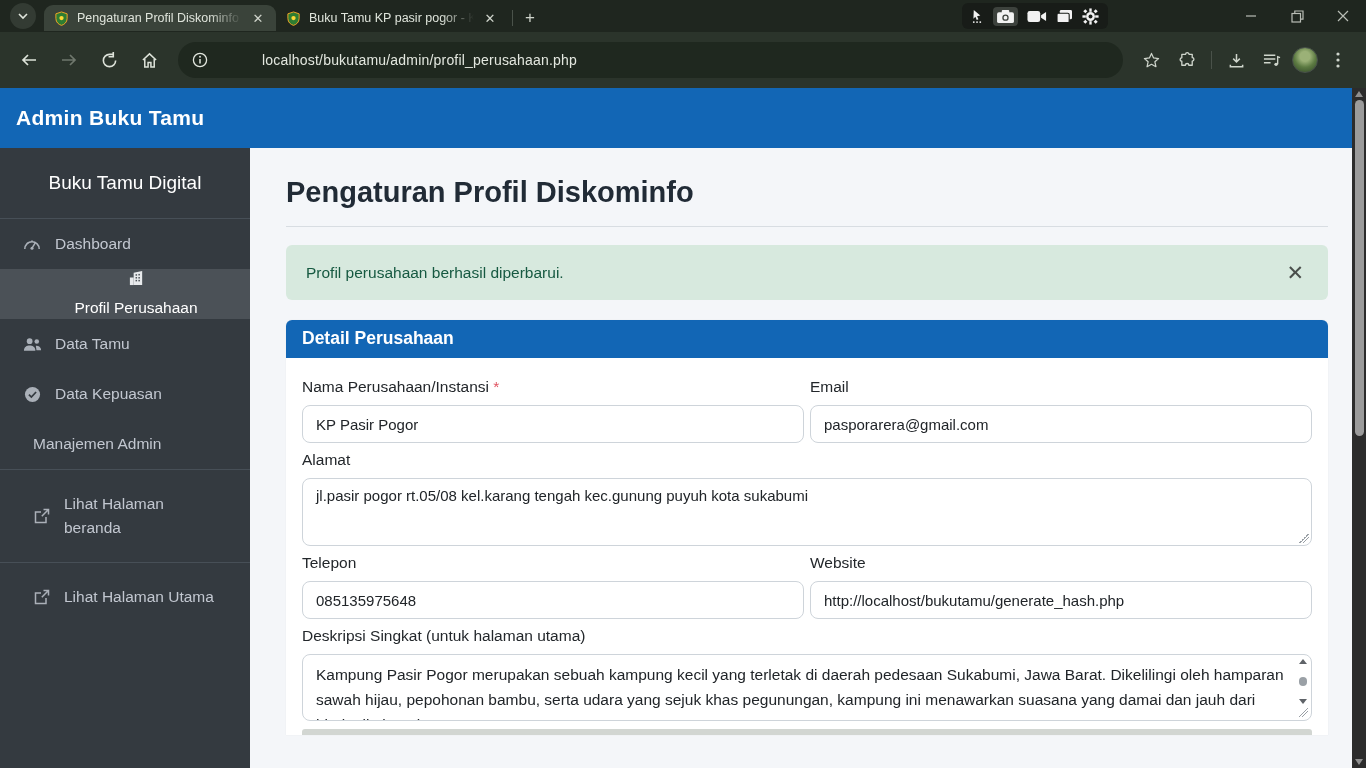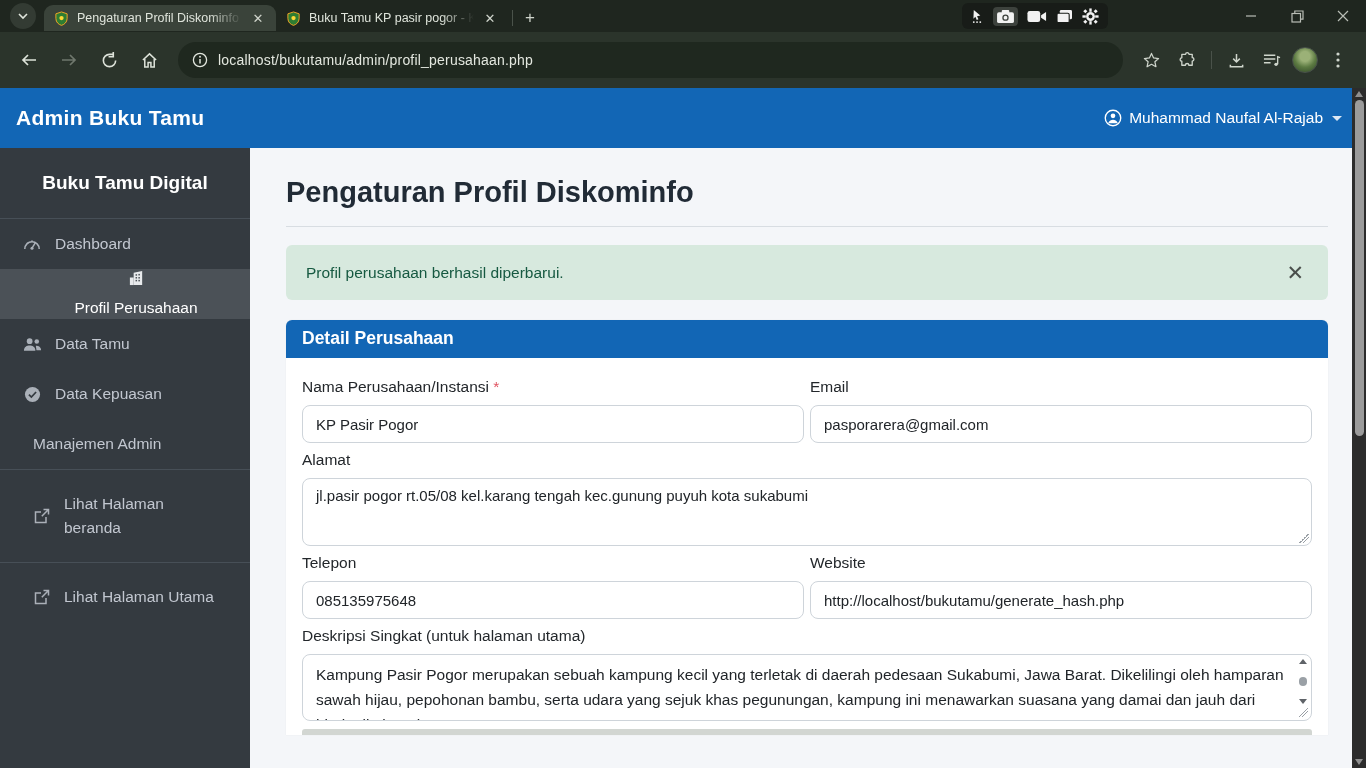--- a/index.html
+++ b/index.html
@@ -24,37 +24,37 @@
     display:flex; align-items:center; gap:9px; padding:0 9px; color:#f2f2f2; }
   .capture-sel { background:#3d423d; border-radius:4px; padding:2px 3px; display:flex; }
   .win-controls { position:absolute; right:0; top:0; height:32px; display:flex; align-items:center; }
   .win-btn { width:46px; height:32px; display:flex; align-items:center; justify-content:center; color:#b9bdb6; }
 
   .toolbar { height:56px; background:#2b342b; display:flex; align-items:center; padding:0 12px; gap:6px; }
   .nav-ic { width:34px; height:34px; border-radius:50%; display:flex; align-items:center; justify-content:center; color:#dde2d9; }
   .nav-ic.dim { color:#6f776d; }
   .omnibox { flex:1; height:36px; background:#1f281f; border-radius:18px; display:flex; align-items:center;
     padding:0 14px; gap:10px; margin:0 6px; color:#e3e7df; }
-  .omnibox .url { font-size:14px; letter-spacing:.2px; }
+  .omnibox .url { font-size:14px; letter-spacing:.2px;margin-left:44px; }
   .toolbar-right { display:flex; align-items:center; gap:4px; }
   .tb-ic { width:32px; height:32px; border-radius:50%; display:flex; align-items:center; justify-content:center; color:#cfd5cc; }
   .tb-sep { width:1px; height:18px; background:#4a524a; margin:0 4px; }
   .avatar { width:26px; height:26px; border-radius:50%;
     background:radial-gradient(circle at 50% 35%, #9bb177 0 25%, #5c7a42 55%, #2f4526 100%); border:1px solid #49524a; }
 
   
   .appbar { height:60px; background:#1266b5; display:flex; align-items:center; justify-content:space-between; padding:0 24px 0 16px; }
   .appbar .brand { color:#fff; font-size:21px; font-weight:600; letter-spacing:.3px; }
   .user-menu { display:flex; align-items:center; gap:7px; color:#fff; font-size:15.5px; font-weight:500; }
   .caret { width:0; height:0; border-left:5px solid transparent; border-right:5px solid transparent; border-top:5px solid #dce8f4; margin-left:2px; }
 
   
   .layout { display:flex; height:628px; }
   .sidebar { width:250px; background:#343a40; flex-shrink:0; color:#c2c7d0; }
-  .sb-brand { text-align:center; padding:24px 10px 24px; font-size:19px; font-weight:700; color:#fff;
+  .sb-brand { text-align:center; padding:24px 10px 24px; font-size:19px; font-weight:400; color:#fff;
     border-bottom:1px solid #474f57; }
   .sb-item { height:50px; display:flex; align-items:center; padding-left:22px; gap:13px; font-size:15.5px; cursor:default; }
   .sb-item .sb-ic { width:20px; display:flex; justify-content:center; color:#aab0b8; flex-shrink:0; }
   .sb-item.active { background:#4b5157; color:#fff;flex-direction:column; }
   .sb-item.active .sb-ic { color:#e8eaec; }
   .sb-item.noicon { padding-left:33px; }
   .sb-sep { border-top:1px solid #474f57; }
   .sb-link { display:flex; align-items:center; gap:13px; padding:22px 16px 22px 33px; font-size:15.5px; line-height:1.55; }
   .sb-link .sb-ic { color:#aab0b8; flex-shrink:0; }
   .sb-link span.lbl { max-width:150px; }
@@ -261,29 +261,20 @@
         <circle cx="2" cy="2" r="1.6" fill="currentColor"></circle>
           <circle cx="2" cy="8" r="1.6" fill="currentColor"></circle>
           <circle cx="2" cy="14" r="1.6" fill="currentColor"></circle>
       </svg>
     </div>
   </div>
 </div>
 
 <div class="appbar">
   <div class="brand">Admin Buku Tamu</div>
-  <div class="user-menu">
-    <svg width="18" height="18" viewBox="0 0 20 20">
-      <circle cx="10" cy="10" r="8.6" fill="none" stroke="#fff" stroke-width="1.5"></circle>
-      <circle cx="10" cy="7.6" r="2.6" fill="#fff"></circle>
-      <path d="M4.6 15.8 C5.8 13 8 12 10 12 C12 12 14.2 13 15.4 15.8" fill="#fff"></path>
-    </svg>
-    <span>Muhammad Naufal Al-Rajab</span>
-    <span class="caret"></span>
-  </div>
 </div>
 
 <div class="layout">
 
   <div class="sidebar">
     <div class="sb-brand">Buku Tamu Digital</div>
 
     <div class="sb-item">
       <span class="sb-ic">
         <svg width="18" height="16" viewBox="0 0 20 17">

